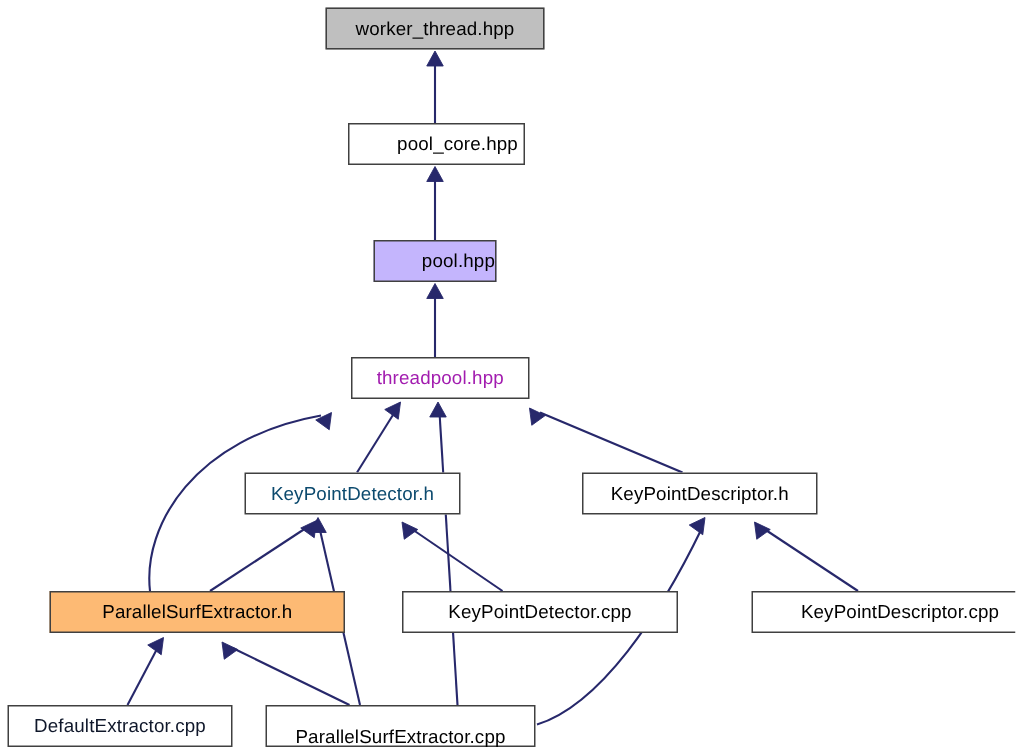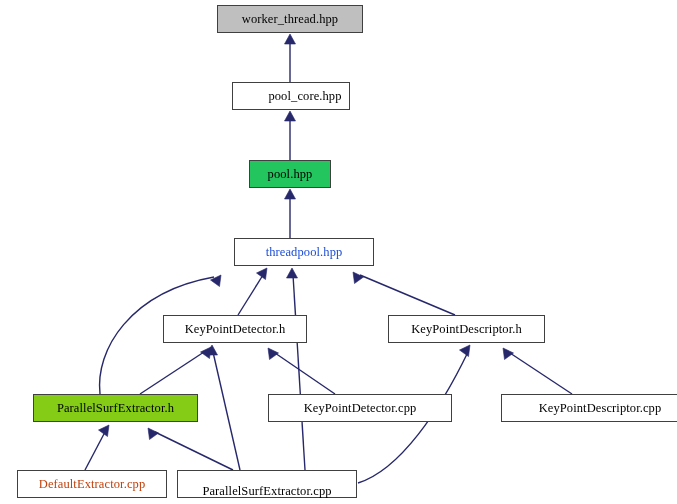--- a/index.html
+++ b/index.html
@@ -6,21 +6,21 @@
     margin: 0;
     padding: 0;
     background: #ffffff;
   }
   #diagram-root {
     position: relative;
     width: 677px;
     height: 504px;
     background: #ffffff;
     overflow: hidden;
-    font-family: Liberation Serif, serif;
+    font-family: Liberation Sans, sans-serif;
   }
   #edge-layer {
     position: absolute;
     left: 0;
     top: 0;
     width: 677px;
     height: 504px;
   }
   .node {
     position: absolute;
@@ -105,40 +105,40 @@
         <path d="M 572,394 L 510,353" fill="none" stroke="#27286b" stroke-width="1.4"></path>
         <polygon points="503,348 504.5,359.5 513.5,353" fill="#27286b" stroke="#27286b" stroke-width="0.6"></polygon>
       </g>
     </svg>
 <div class="node highlight" style="left: 217px; top: 5px; width: 146px; height: 28px; border-color: rgb(64, 64, 64); background: rgb(191, 191, 191); color: rgb(0, 0, 0);">
       <span class="node-label">worker_thread.hpp</span>
     </div>
     <div class="node" style="left: 232px; top: 82px; width: 118px; height: 28px; border-color: rgb(64, 64, 64); background: rgb(255, 255, 255); color: rgb(0, 0, 0); padding-left: 28px;">
       <span class="node-label">pool_core.hpp</span>
     </div>
-    <div class="node" style="left: 249px; top: 160px; width: 82px; height: 28px; border-color: rgb(64, 64, 64); background: #22c55e; color: rgb(0, 0, 0);">
+    <div class="node" style="left: 249px; top: 160px; width: 82px; height: 28px; border-color: rgb(64, 64, 64); background: #c4b5fd; color: rgb(0, 0, 0); justify-content: flex-end;">
       <span class="node-label">pool.hpp</span>
     </div>
-    <div class="node" style="left: 234px; top: 238px; width: 140px; height: 28px; border-color: rgb(64, 64, 64); background: rgb(255, 255, 255); color: #1d4ed8;">
+    <div class="node" style="left: 234px; top: 238px; width: 119px; height: 28px; border-color: rgb(64, 64, 64); background: rgb(255, 255, 255); color: #a21caf;">
       <span class="node-label">threadpool.hpp</span>
     </div>
-    <div class="node" style="left: 163px; top: 315px; width: 144px; height: 28px; border-color: rgb(64, 64, 64); background: rgb(255, 255, 255); color: #000000;">
+    <div class="node" style="left: 163px; top: 315px; width: 144px; height: 28px; border-color: rgb(64, 64, 64); background: rgb(255, 255, 255); color: #0c4a6e;">
       <span class="node-label">KeyPointDetector.h</span>
     </div>
     <div class="node" style="left: 388px; top: 315px; width: 157px; height: 28px; border-color: rgb(64, 64, 64); background: rgb(255, 255, 255); color: rgb(0, 0, 0);">
       <span class="node-label">KeyPointDescriptor.h</span>
     </div>
-    <div class="node" style="left: 33px; top: 394px; width: 165px; height: 28px; border-color: rgb(64, 64, 64); background: #84cc16; color: rgb(0, 0, 0);">
+    <div class="node" style="left: 33px; top: 394px; width: 197px; height: 28px; border-color: rgb(64, 64, 64); background: #fdba74; color: rgb(0, 0, 0);">
       <span class="node-label">ParallelSurfExtractor.h</span>
     </div>
     <div class="node" style="left: 268px; top: 394px; width: 184px; height: 28px; border-color: rgb(64, 64, 64); background: rgb(255, 255, 255); color: rgb(0, 0, 0);">
       <span class="node-label">KeyPointDetector.cpp</span>
     </div>
     <div class="node" style="left: 501px; top: 394px; width: 198px; height: 28px; border-color: rgb(64, 64, 64); background: rgb(255, 255, 255); color: rgb(0, 0, 0);">
       <span class="node-label">KeyPointDescriptor.cpp</span>
     </div>
-    <div class="node" style="left: 5px; top: 470px; width: 150px; height: 28px; border-color: rgb(64, 64, 64); background: rgb(255, 255, 255); color: #c2410c; margin-left: 12px;">
+    <div class="node" style="left: 5px; top: 470px; width: 150px; height: 28px; border-color: rgb(64, 64, 64); background: rgb(255, 255, 255); color: #0f172a;">
       <span class="node-label">DefaultExtractor.cpp</span>
     </div>
     <div class="node" style="left: 177px; top: 470px; width: 180px; height: 28px; border-color: rgb(64, 64, 64); background: rgb(255, 255, 255); color: rgb(0, 0, 0); align-items: flex-end;">
       <span class="node-label">ParallelSurfExtractor.cpp</span>
     </div>
   </div>
 
 </body></html>

